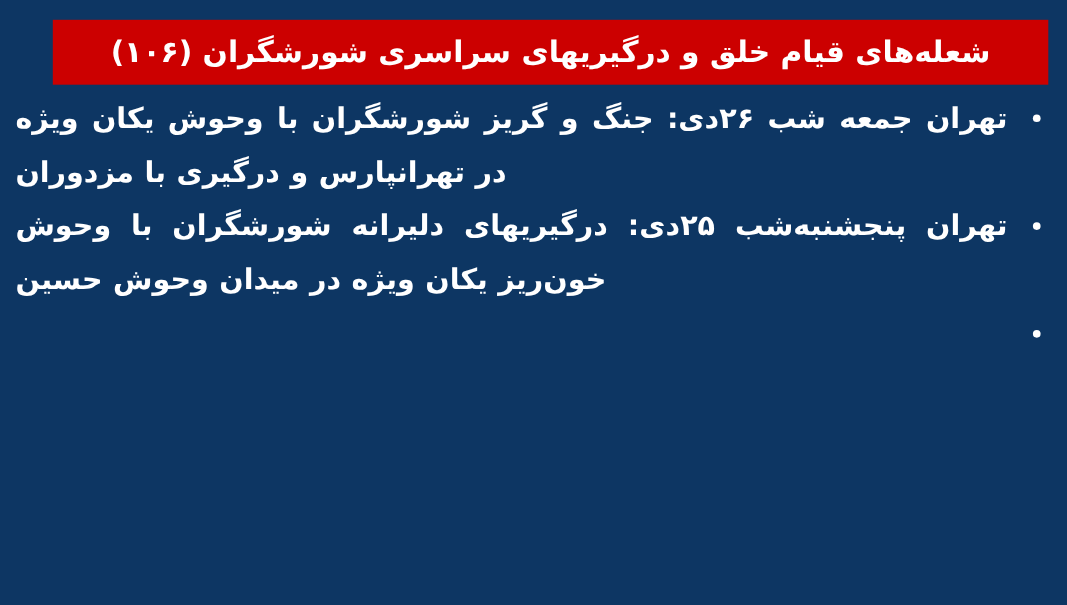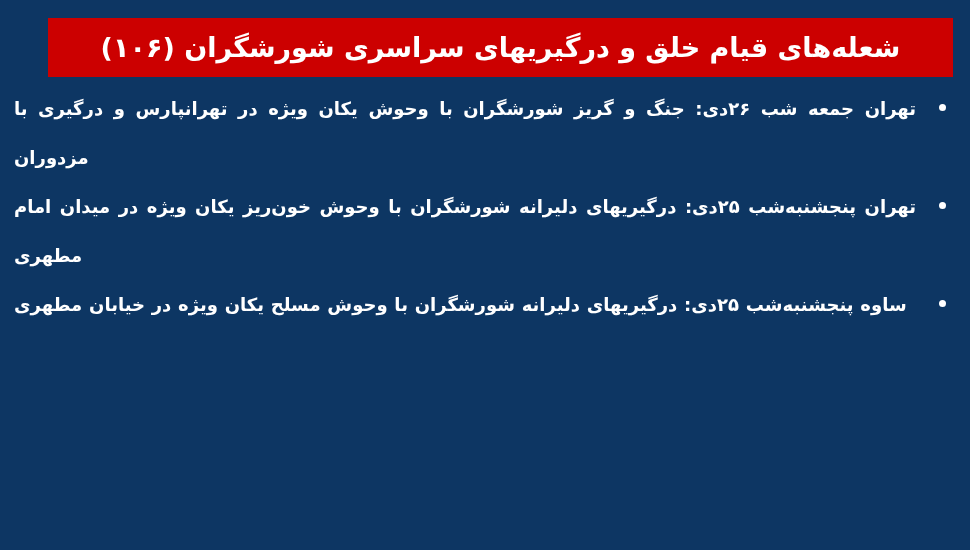--- a/index.html
+++ b/index.html
@@ -51,21 +51,21 @@
     left: 14px;
     list-style: none;
     margin: 0;
     padding: 0;
     direction: rtl;
   }
   .bullet-item {
     position: relative;
     display: block;
     color: #ffffff;
-    font-size: 18px;
+    font-size: 26px;
     font-weight: bold;
     line-height: 49px;
     text-align: justify;
     text-align-last: left;
     padding-right: 44px;
     margin: 0 0 0 0;
     direction: rtl;
     word-spacing: 0.5px;
   }
   .bullet-marker {
@@ -93,24 +93,23 @@
 
   <ul id="bullet-list">
 
     <li class="bullet-item" style="color: rgb(255, 255, 255);">
       <span class="bullet-marker" style="background: rgb(255, 255, 255);"></span>
       <span class="bullet-text">تهران جمعه شب ۲۶دی: جنگ و گریز شورشگران با وحوش یکان ویژه در تهرانپارس و درگیری با مزدوران</span>
     </li>
 
     <li class="bullet-item" style="color: rgb(255, 255, 255);">
       <span class="bullet-marker" style="background: rgb(255, 255, 255);"></span>
-      <span class="bullet-text">تهران پنجشنبه‌شب ۲۵دی: درگیریهای دلیرانه شورشگران با وحوش خون‌ریز یکان ویژه در میدان امام مطهری</span>
+      <span class="bullet-text">تهران پنجشنبه‌شب ۲۵دی: درگیریهای دلیرانه شورشگران با وحوش خون‌ریز یکان ویژه در میدان وحوش حسین</span>
     </li>
 
 
     <li class="bullet-item" style="color: rgb(255, 255, 255);">
       <span class="bullet-marker" style="background: rgb(255, 255, 255);"></span>
-      <span class="bullet-text">ساوه پنجشنبه‌شب ۲۵دی: درگیریهای دلیرانه شورشگران با وحوش مسلح یکان ویژه در خیابان مطهری</span>
     </li>
 
   </ul>
 
 </div>
 
 </body></html>

